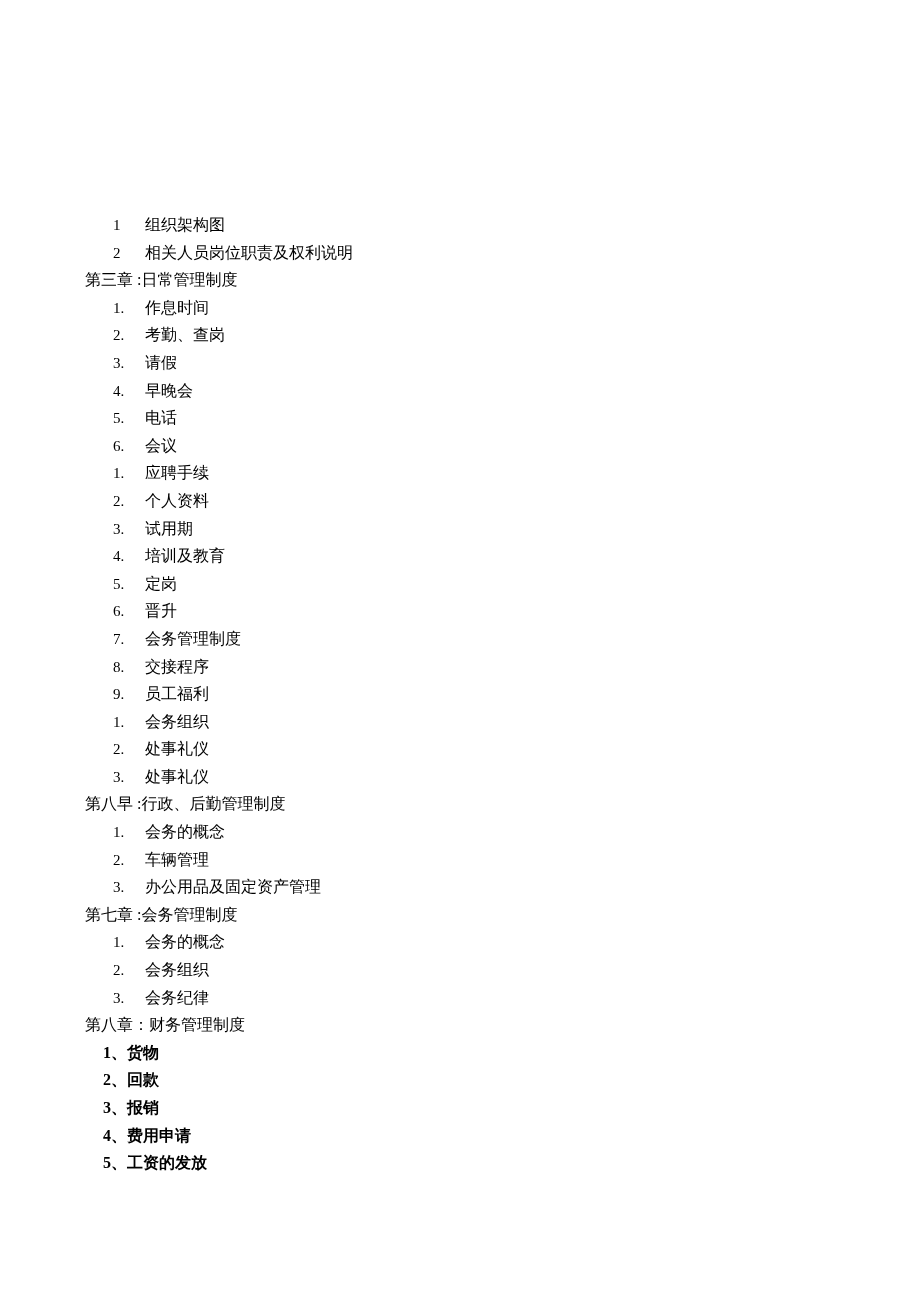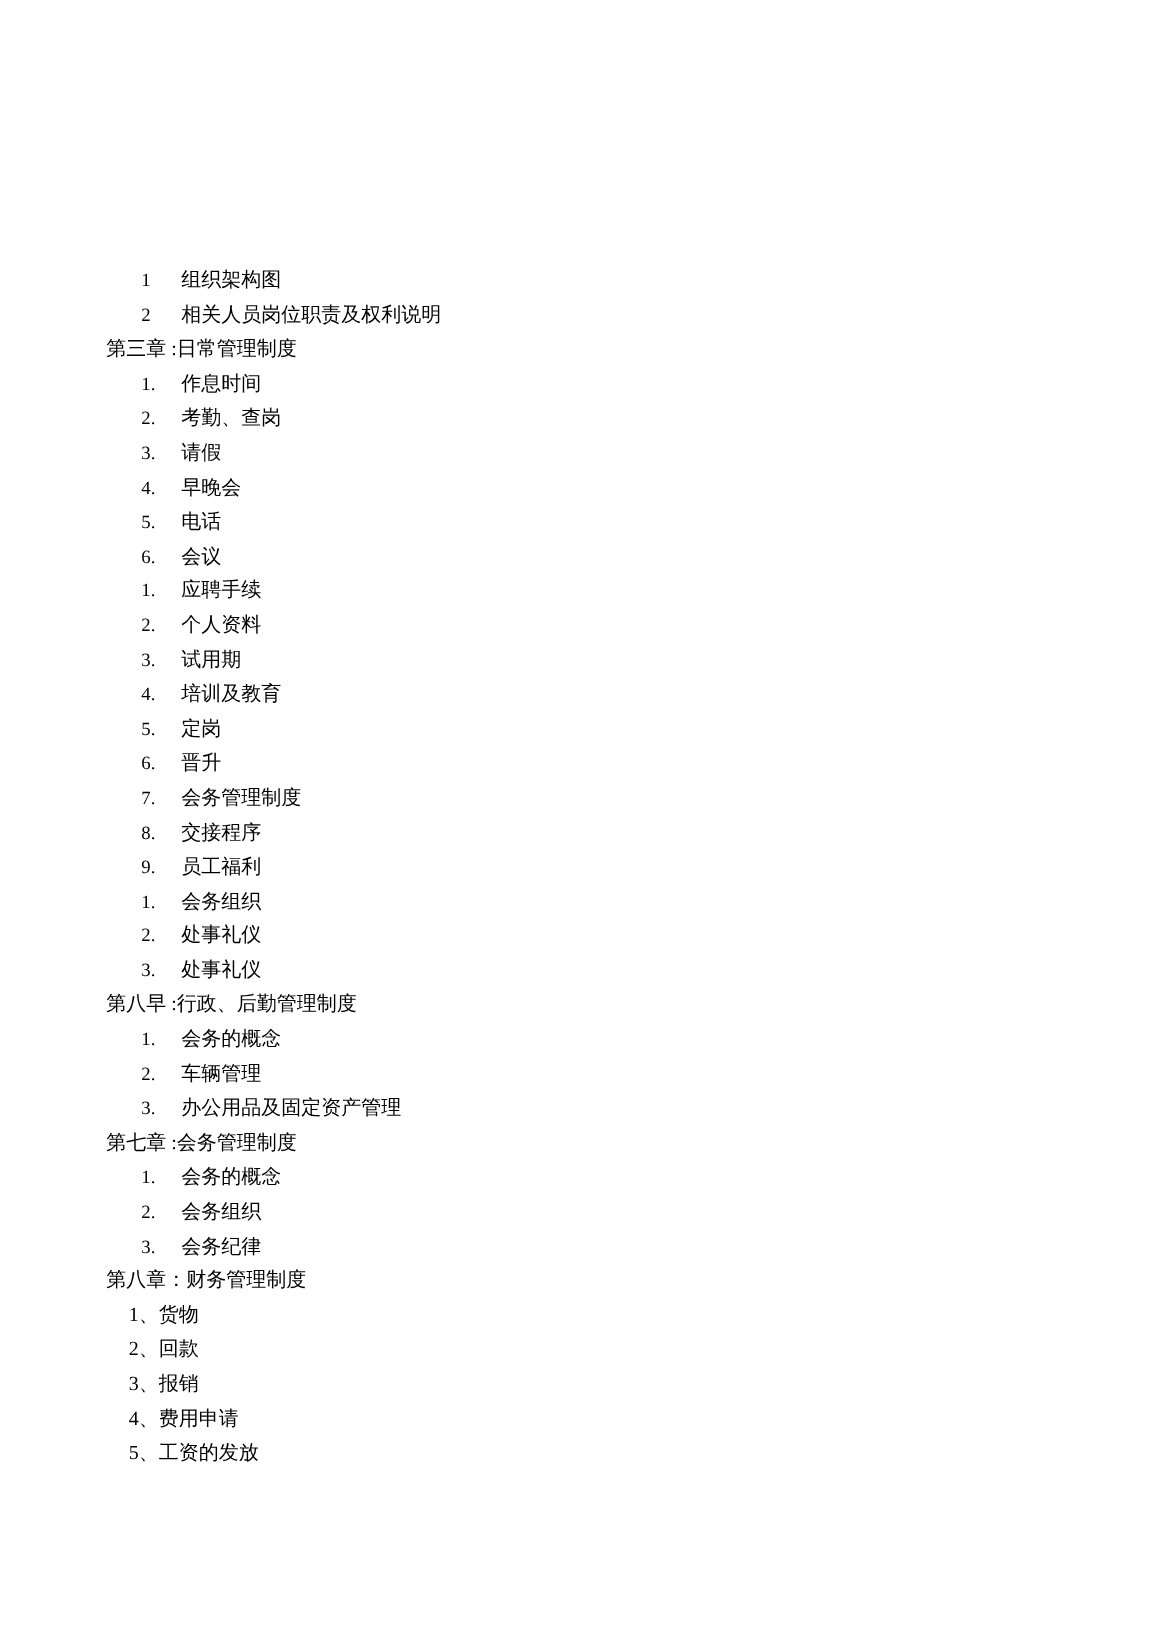--- a/index.html
+++ b/index.html
@@ -32,20 +32,21 @@
     .sub-num {
       min-width: 28px;
       text-align: left;
       font-size: 15px;
     }
     .sub-text {
       padding-left: 4px;
     }
     .ch8-list {
       padding-left: 18px;
+      font-weight: bold;
     }
     .ch8-item {
       margin-bottom: 2px;
     }
   </style>
 </head>
 <body>
 
 <div>
 

